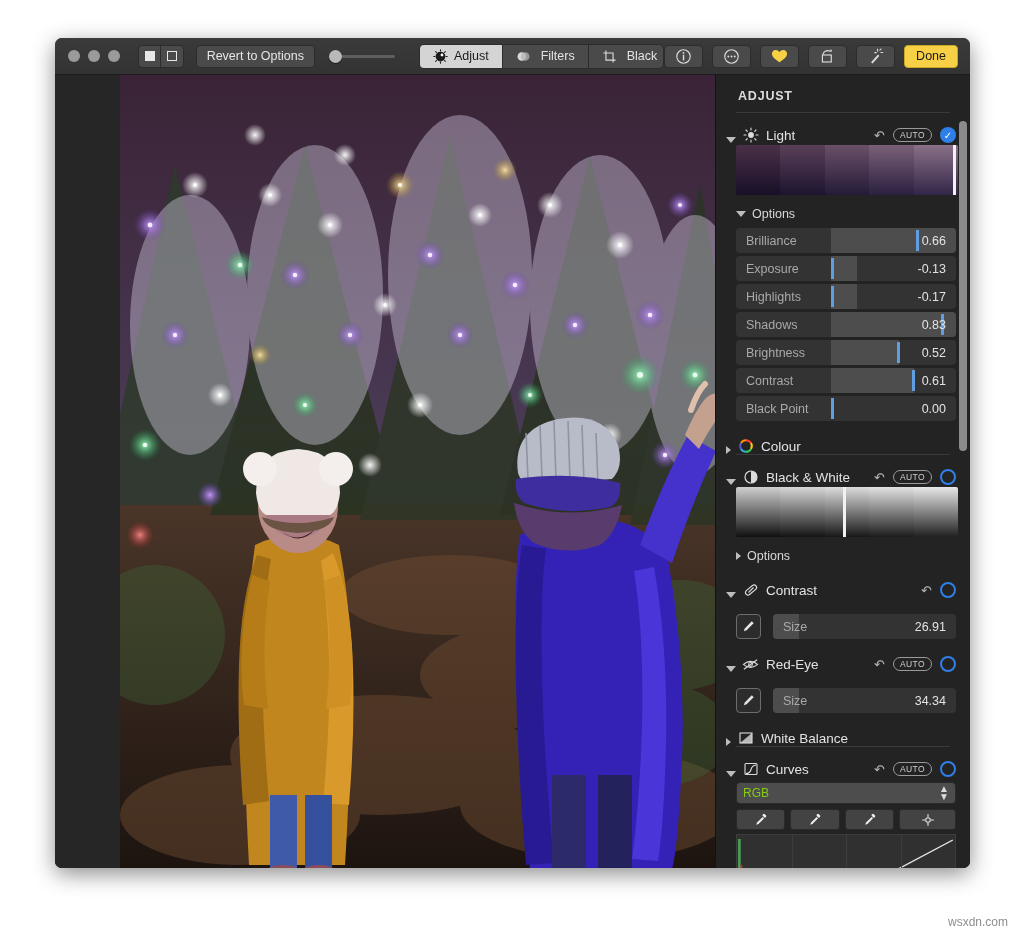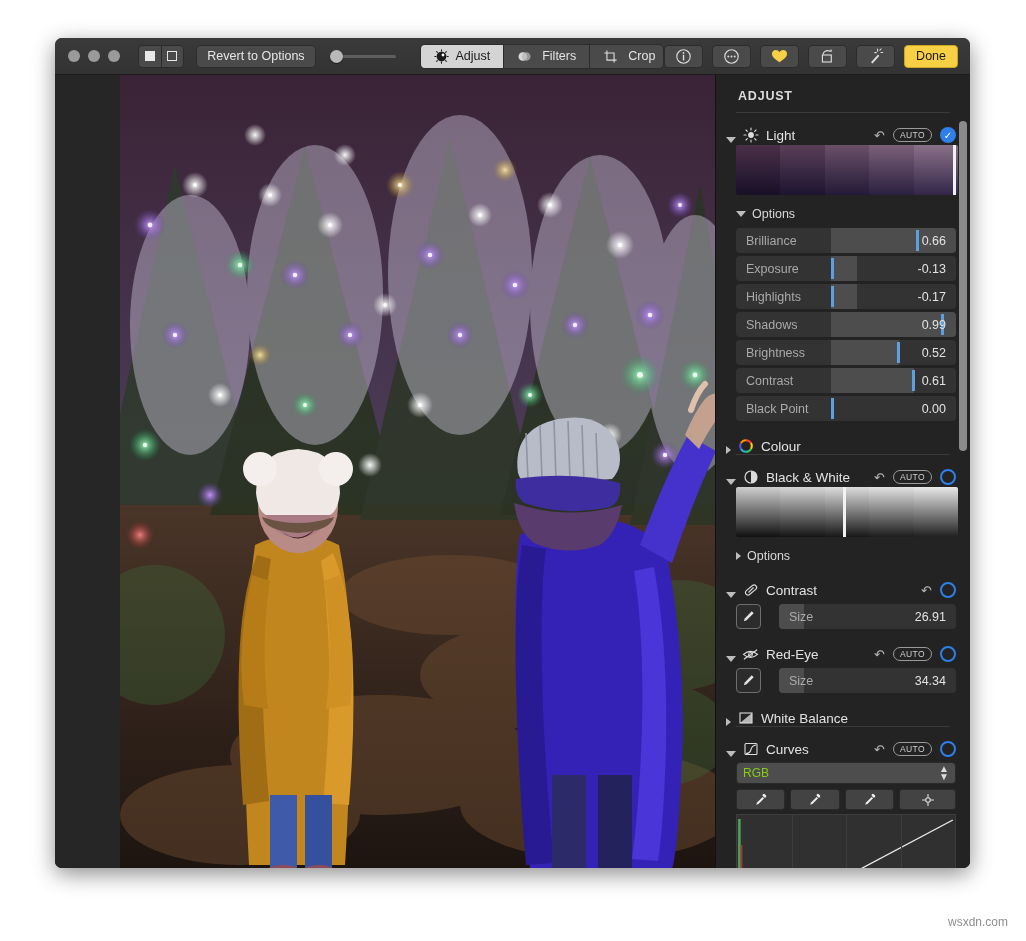--- a/index.html
+++ b/index.html
@@ -115,21 +115,21 @@
   .slider {
     position: relative; margin: 2px 14px 3px 20px; height: 25px;
     background: #333333; border-radius: 4px; overflow: hidden;
     display: flex; align-items: center;
   }
   .sl-fill { position: absolute; top: 0; bottom: 0; background: #4d4d4d; }
   .sl-knob { position: absolute; top: 2px; bottom: 2px; width: 3px; background: #5d9fe0; }
   .sl-name { position: relative; color: #a9a9a9; font-size: 12.5px; padding-left: 10px; }
   .sl-val { position: relative; margin-left: auto; color: #e2e2e2; font-size: 12.5px; padding-right: 10px; }
 
-  .sizerow { display: flex; align-items: center; margin: 6px 14px 3px 20px; gap: 18px; }
+  .sizerow { display: flex; align-items: center; margin: 16px 14px 3px 20px; gap: 12px; }
   .brushbox { width: 25px; height: 25px; border: 1px solid #6d6d6d; border-radius: 4px;
               display: flex; align-items: center; justify-content: center; background: #2c2c2c; }
   .sizeslider { position: relative; flex: 1; height: 25px; background: #333333; border-radius: 4px;
                 display: flex; align-items: center; overflow: hidden; }
 
   .popup { margin: 5px 14px 5px 20px; height: 22px; background: #4d4d4d; border: 1px solid #2a2a2a;
            border-radius: 4px; display: flex; align-items: center; padding: 0 6px; position: relative; }
   .popup .pv { color: #84cc16; font-size: 12px; }
   .popup .arrows { margin-left: auto; color: #dcdcdc; font-size: 10px; line-height: 8px; text-align: center; }
 
@@ -200,21 +200,21 @@
             <circle cx="6.2" cy="8" r="4.6" fill="#d8d8d8"></circle>
             <circle cx="9.8" cy="8" r="4.6" fill="#b4b4b4" opacity=".75"></circle>
           </svg>
           <span>Filters</span>
         </div>
         <div class="tab">
           <svg width="15" height="15" viewBox="0 0 16 16">
             <path d="M4.2 1.5 v10.3 h10.3" stroke="#ddd" stroke-width="1.2" fill="none"></path>
             <path d="M1.5 4.2 h10.3 v10.3" stroke="#ddd" stroke-width="1.2" fill="none"></path>
           </svg>
-          <span>Crop</span>
+          <span>Black</span>
         </div>
       </div>
 
       <div class="tb-right">
         <div class="icb">
           <svg width="17" height="17" viewBox="0 0 18 18">
             <circle cx="9" cy="9" r="7.1" fill="none" stroke="#ddd" stroke-width="1.2"></circle>
             <circle cx="9" cy="5.2" r="1" fill="#ddd"></circle>
             <rect x="8.3" y="7.2" width="1.5" height="6" fill="#ddd"></rect>
           </svg>
@@ -508,21 +508,21 @@
         <div class="slider">
           <div class="sl-fill" style="left:43%;width:12%"></div>
           <div class="sl-knob" style="left:43%"></div>
           <span class="sl-name">Highlights</span>
           <span class="sl-val">-0.17</span>
         </div>
         <div class="slider">
           <div class="sl-fill" style="left:43%;width:57%"></div>
           <div class="sl-knob" style="left:93%"></div>
           <span class="sl-name">Shadows</span>
-          <span class="sl-val">0.99</span>
+          <span class="sl-val">0.83</span>
         </div>
         <div class="slider">
           <div class="sl-fill" style="left:43%;width:31%"></div>
           <div class="sl-knob" style="left:73%"></div>
           <span class="sl-name">Brightness</span>
           <span class="sl-val">0.52</span>
         </div>
         <div class="slider">
           <div class="sl-fill" style="left:43%;width:38%"></div>
           <div class="sl-knob" style="left:80%"></div>

